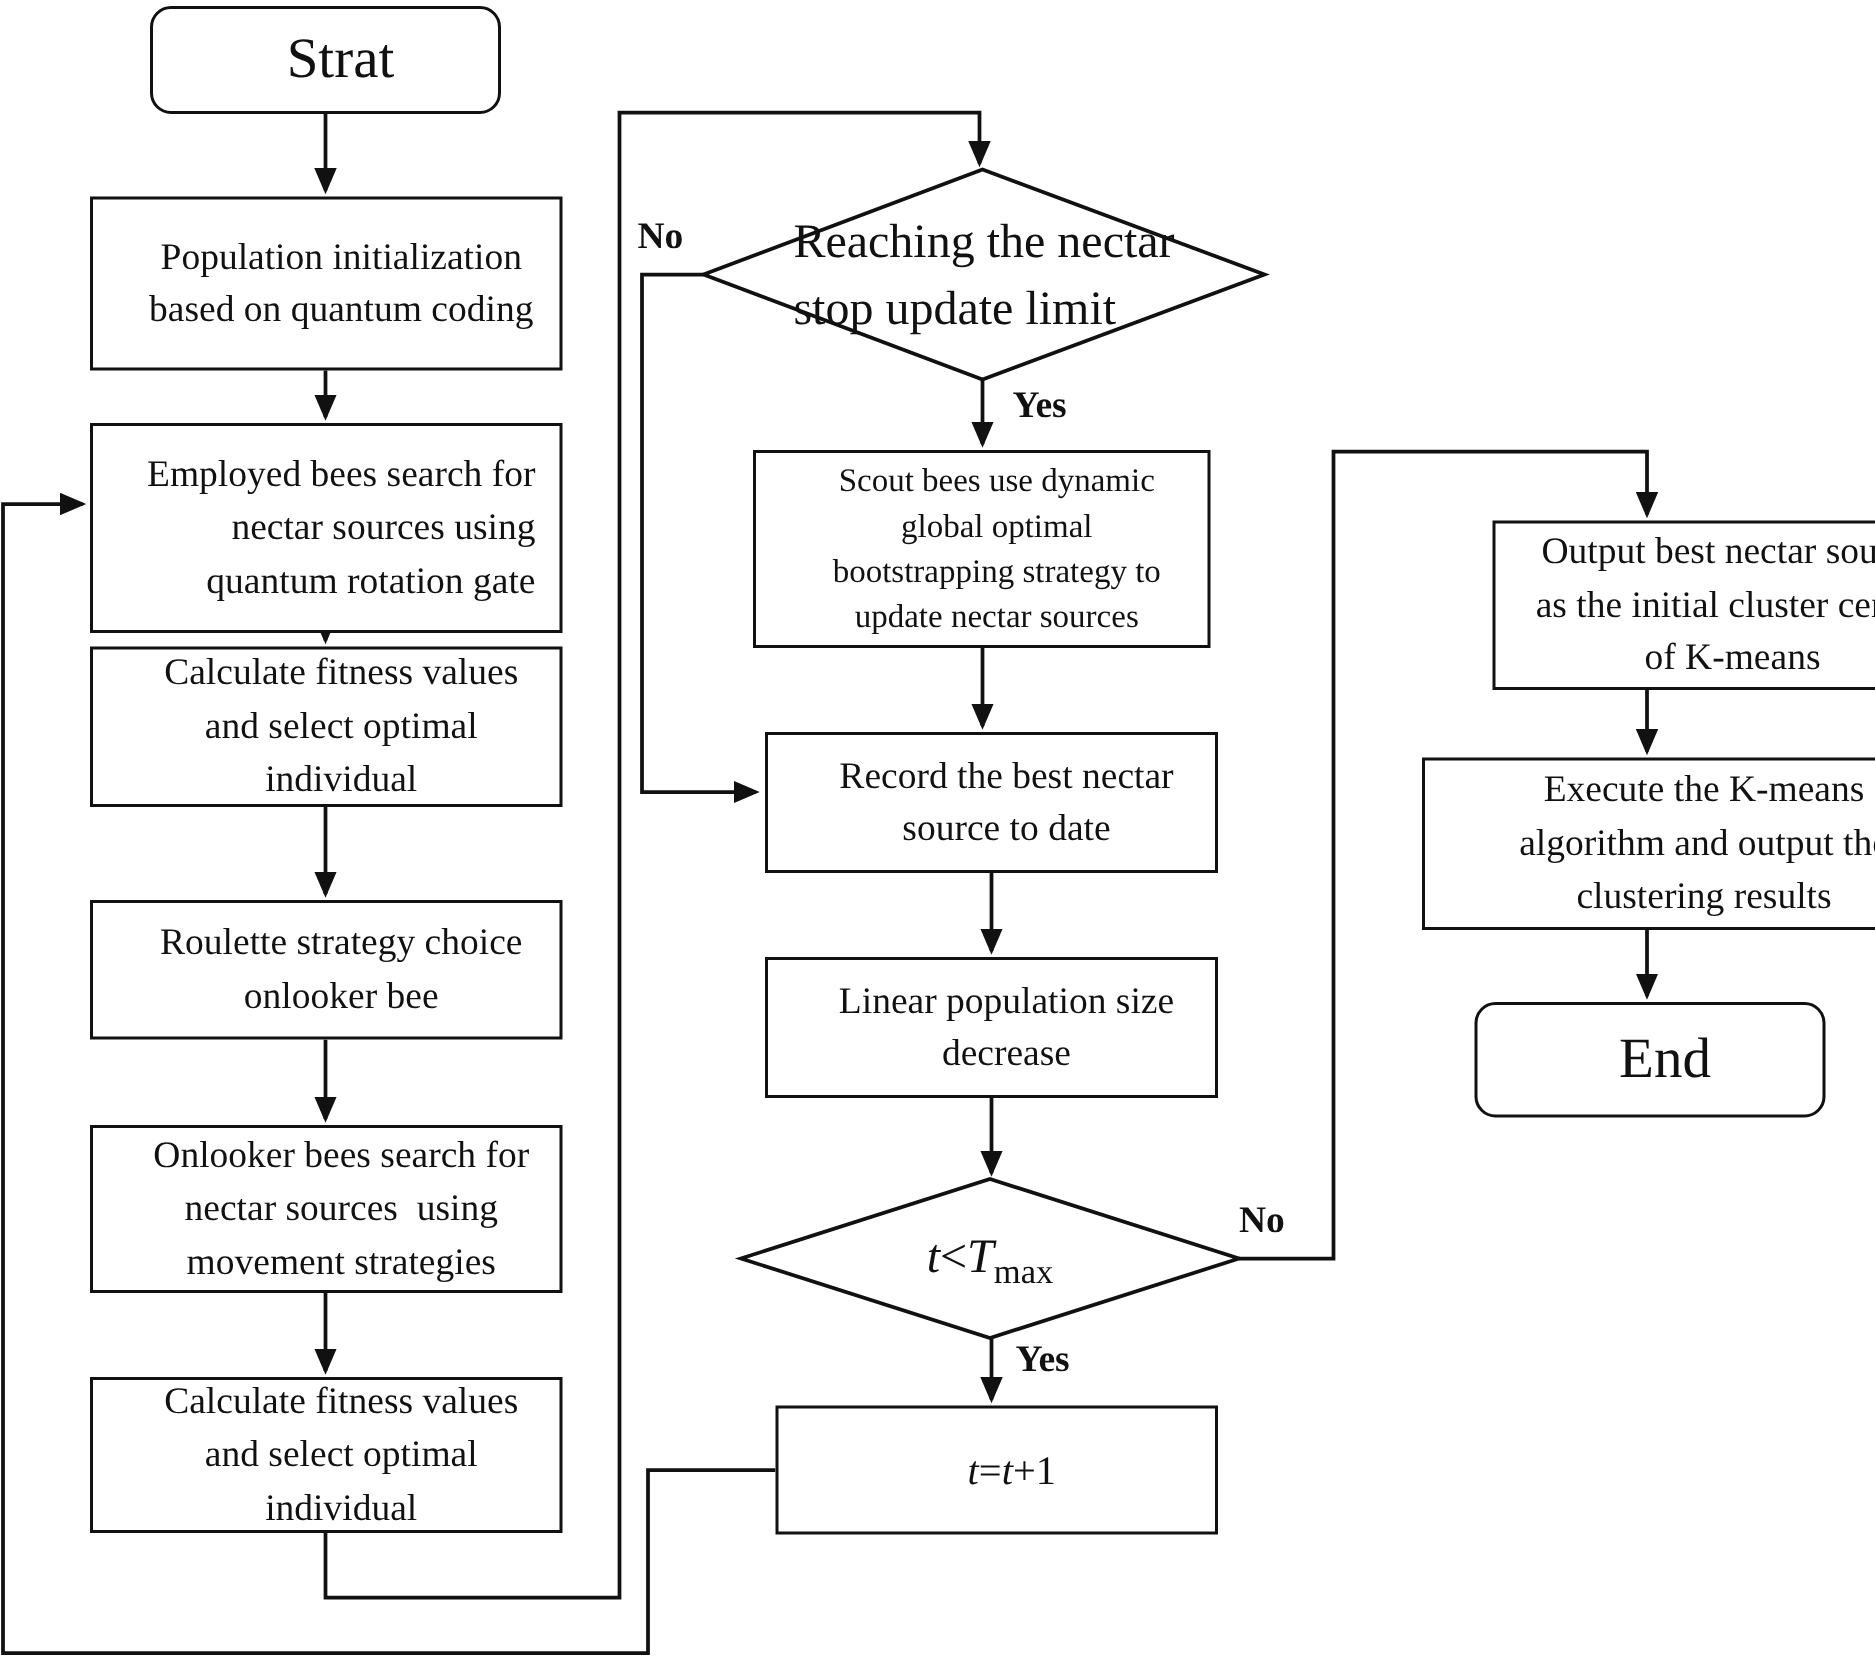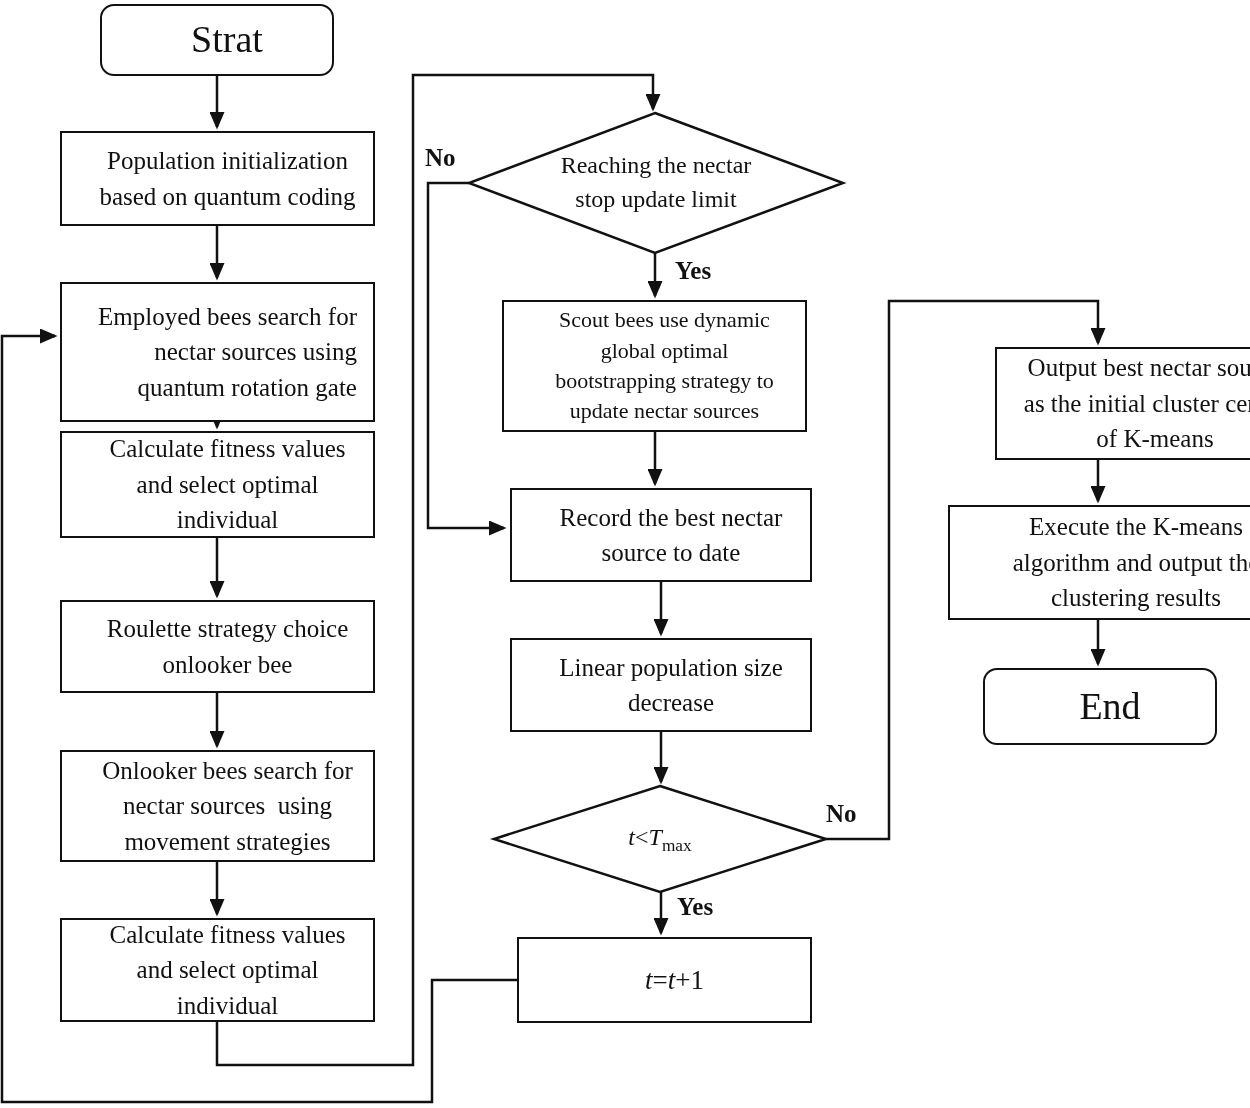--- a/index.html
+++ b/index.html
@@ -26,22 +26,22 @@
     font-size:25px;
     line-height:1.42;
     display:block;
   }
   .terminal{border-radius:14px;}
   .terminal .txt{font-size:38px;line-height:1.1;}
   .scout .txt{font-size:22px;line-height:1.38;}
   .dtext{
     position:absolute;
     display:flex;align-items:center;justify-content:center;
-    text-align:center;
-    font-size:24px;line-height:1.4;
+    text-align:left;
+    font-size:32px;line-height:1.4;
     white-space:pre;
     background:transparent;
   }
   .elabel{
     position:absolute;
     font-weight:bold;
     font-size:25px;
   }
   .math i{font-style:italic;}
   .math sub{font-size:0.72em;}
@@ -81,21 +81,21 @@
     </g>
   </svg>
 
   <div class="node terminal" style="left:100px;top:4px;width:234px;height:72px;">
     <span class="txt">Strat</span>
   </div>
   <div class="node terminal" style="left:983px;top:668px;width:234px;height:77px;">
     <span class="txt">End</span>
   </div>
 
-  <div class="node" style="left:60px;top:131px;width:315px;height:95px;">
+  <div class="node" style="left:60px;top:131px;width:315px;height:116px;">
     <span class="txt">Population initialization
 based on quantum coding</span>
   </div>
   <div class="node" style="left:60px;top:282px;width:315px;height:140px;text-align:right;">
     <span class="txt">Employed bees search for
 nectar sources using
 quantum rotation gate</span>
   </div>
   <div class="node" style="left:60px;top:431px;width:315px;height:107px;">
     <span class="txt">Calculate fitness values

